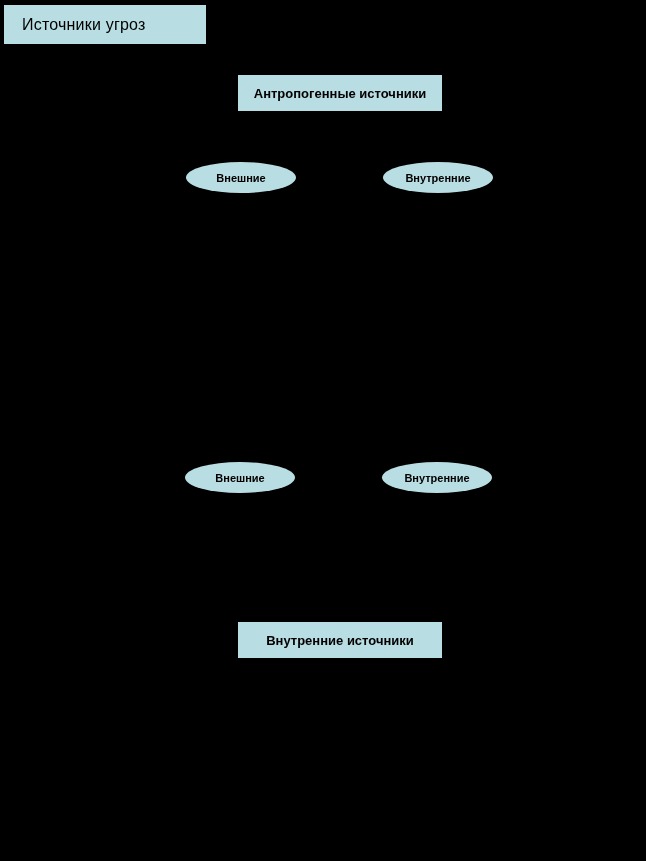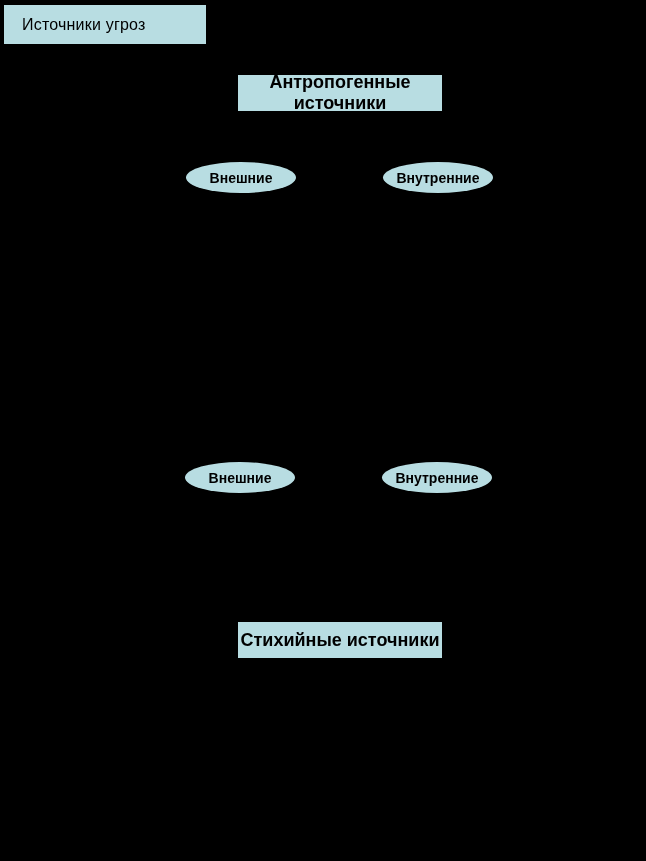--- a/index.html
+++ b/index.html
@@ -34,32 +34,32 @@
     justify-content: flex-start;
     padding-left: 18px;
     font-size: 16px;
     font-weight: 400;
     letter-spacing: 0.2px;
   }
   .group-box {
     left: 237px;
     width: 206px;
     height: 38px;
-    font-size: 18px;
+    font-size: 13px;
     font-weight: 700;
   }
   .group-box.g0 { top: 74px; }
   .group-box.g1 { top: 377px; }
   .group-box.g2 { top: 621px; }
   .ellipse {
     width: 110px;
     height: 31px;
     border-radius: 50%;
     border: none;
-    font-size: 14px;
+    font-size: 11px;
     font-weight: 700;
   }
   .ellipse.r0c0 { left: 186px; top: 162px; }
   .ellipse.r0c1 { left: 383px; top: 162px; }
   .ellipse.r1c0 { left: 185px; top: 462px; }
   .ellipse.r1c1 { left: 382px; top: 462px; }
 </style>
 </head>
 <body>
 
@@ -84,16 +84,16 @@
 
   <div class="node ellipse r1c0">
     <span>Внешние</span>
   </div>
 
   <div class="node ellipse r1c1">
     <span>Внутренние</span>
   </div>
 
   <div class="node group-box g2">
-    <span>Стихийные источники</span>
+    <span>Внутренние источники</span>
   </div>
 
 </div>
 
 </body></html>

